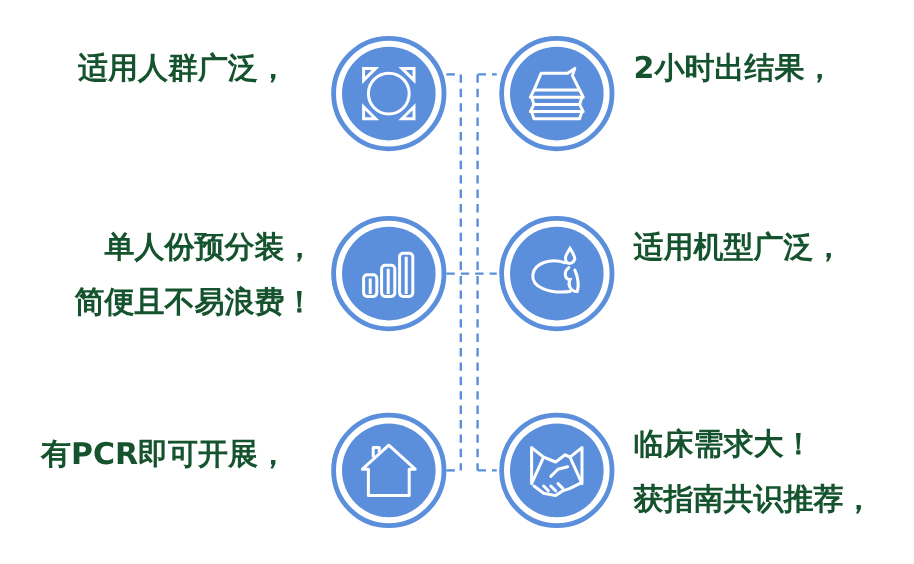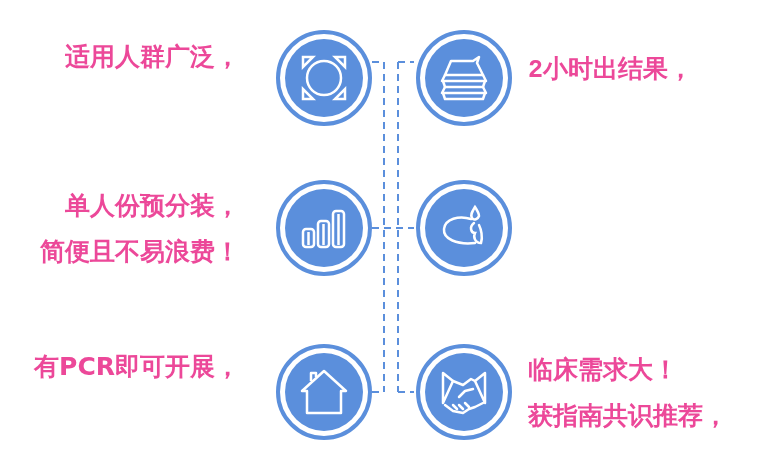--- a/index.html
+++ b/index.html
@@ -1,17 +1,17 @@
 <!DOCTYPE html>
 <html><head>
 <meta charset="utf-8">
 <style>
   html, body { margin:0; padding:0; background:#ffffff; }
   body { width:762px; height:470px; position:relative; overflow:hidden; font-family:"DejaVu Sans", sans-serif; }
-  .txt { position:absolute; font-weight:bold; font-size:25px; line-height:46px; color:#ec4899; white-space:nowrap; }
+  .txt { position:absolute; font-weight:bold; font-size:25px; line-height:46px; color:#14532d; white-space:nowrap; }
   .txt.left { text-align:right; }
   .txt.right { text-align:left; }
   .circle { position:absolute; width:96px; height:96px; border-radius:50%; border:4px solid #5b8fdc; box-sizing:border-box; background:#fff; }
   .circle .inner { position:absolute; left:5px; top:5px; width:78px; height:78px; border-radius:50%; background:#5b8fdc; display:flex; align-items:center; justify-content:center; }
   svg.lines { position:absolute; left:0; top:0; }
 </style>
 </head>
 <body>
 
 <svg class="lines" width="762" height="470">
@@ -46,25 +46,25 @@
       <g stroke="#fff" stroke-width="2.5" fill="none" stroke-linejoin="round">
         <path d="M12 8 L34 8 L40 4 L38 10 L44 22 L6 22 Z"></path>
         <path d="M6 22 L3 28 L47 28 L44 22"></path>
         <path d="M4 28 L6 34 L44 34 L46 28"></path>
         <path d="M6 34 L3 40 L47 40 L44 34"></path>
         <path d="M4 40 L6 46 L44 46 L46 40"></path>
       </g>
     </svg>
   </div>
 </div>
-<div class="txt right" style="left:528px; top:48px;font-family:Liberation Mono, monospace;">
+<div class="txt right" style="left:528px; top:34px;">
   <div>2小时出结果，</div>
 </div>
 
-<div class="txt left" style="right:522px; top:183px;">
+<div class="txt left" style="right:500px; top:183px;">
   <div>单人份预分装，</div>
   <div>简便且不易浪费！</div>
 </div>
 <div class="circle" style="left:276px; top:180px;">
   <div class="inner">
     <svg width="50" height="50" viewBox="0 0 50 50">
       <g stroke="#fff" stroke-width="2.5" fill="none">
         <rect x="4" y="26" width="11" height="18" rx="3"></rect>
         <line x1="9.5" y1="29" x2="9.5" y2="42"></line>
         <rect x="19" y="18" width="11" height="26" rx="3"></rect>
@@ -81,23 +81,24 @@
     <svg width="50" height="50" viewBox="0 0 50 50">
       <g stroke="#fff" stroke-width="2.5" fill="none" stroke-linecap="round">
         <path d="M32 16 C20 12 6 16 5 26 C4 36 18 42 36 40"></path>
         <path d="M36 4 C33 9 31 12 33 15 C35 18 39 16 40 13 C40 10 38 7 36 4 Z"></path>
         <path d="M35 20 C30 24 32 30 36 30 C34 34 36 40 42 40 C44 34 42 26 40 22"></path>
       </g>
     </svg>
   </div>
 </div>
 <div class="txt right" style="left:528px; top:183px;">
+  <div>适用机型广泛，</div>
 </div>
 
-<div class="txt left" style="right:522px; top:344px;">
+<div class="txt left" style="right:522px; top:356px;">
   <div>有PCR即可开展，</div>
 </div>
 <div class="circle" style="left:276px; top:344px;">
   <div class="inner">
     <svg width="50" height="50" viewBox="0 0 50 50">
       <g stroke="#fff" stroke-width="2.5" fill="none" stroke-linejoin="round">
         <path d="M3 24 L25 4 L47 24 L42 24 L42 46 L8 46 L8 24 Z"></path>
         <path d="M12 14 L12 6 L17 6 L17 10"></path>
       </g>
     </svg>

